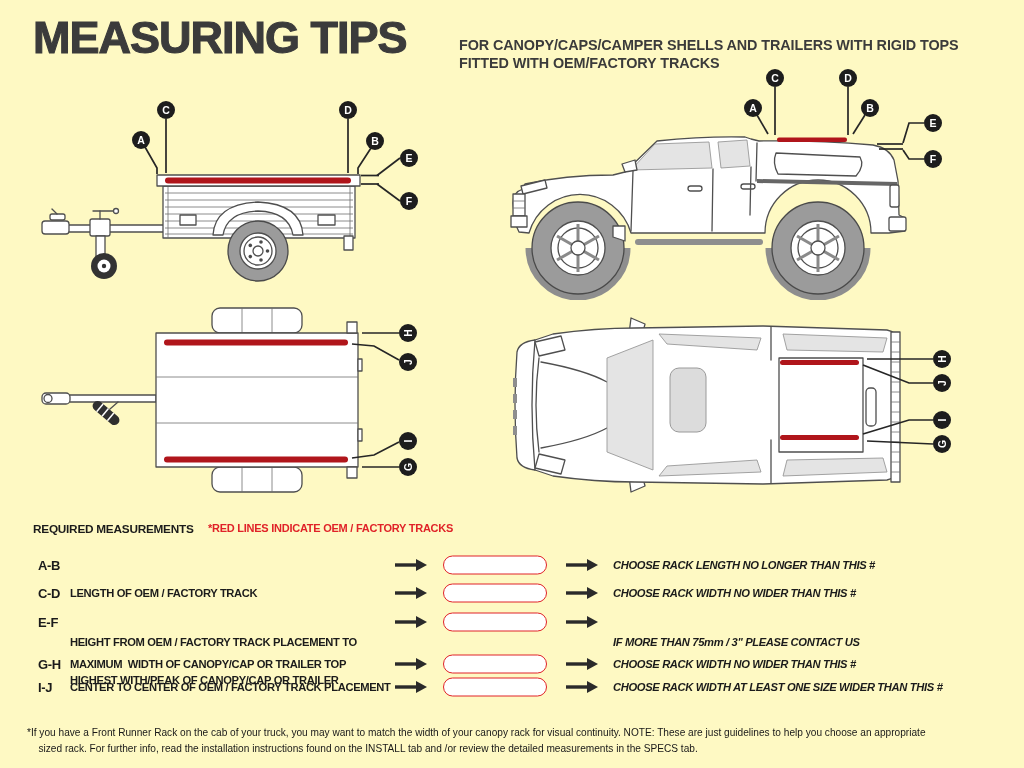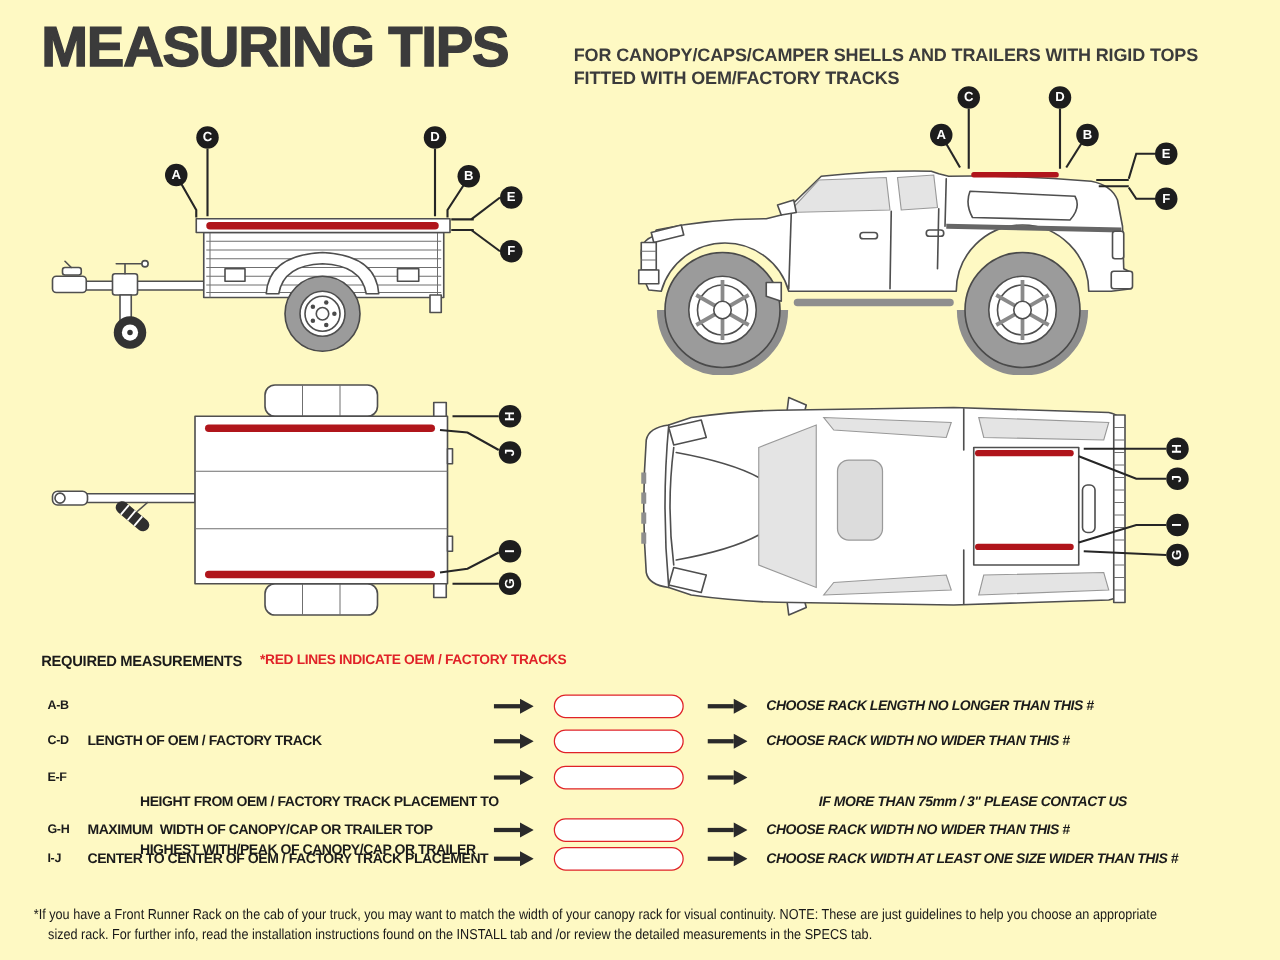--- a/index.html
+++ b/index.html
@@ -33,28 +33,28 @@
   .leader{stroke:#262626;stroke-width:1.7;fill:none;}
   .badge circle{fill:var(--badge);}
   .badge text{fill:#fff;font-family:"Liberation Sans",sans-serif;font-weight:700;font-size:10.5px;
               text-anchor:middle;dominant-baseline:central;}
   
   .legend-heading{position:absolute;left:33px;top:522px;font-size:11.8px;font-weight:700;letter-spacing:-.25px;color:#1b1b1b;}
   .legend-note{position:absolute;left:208px;top:522px;font-size:11px;font-weight:700;letter-spacing:-.25px;color:var(--accent-red);}
   
   .mrow{position:absolute;left:0;right:0;height:20px;}
   .mrow>*{position:absolute;top:50%;transform:translateY(-50%);}
-  .mid{left:38px;font-size:10px;font-weight:700;letter-spacing:-.3px;color:#1b1b1b;}
+  .mid{left:38px;font-size:13px;font-weight:700;letter-spacing:-.3px;color:#1b1b1b;}
   .mdesc{left:70px;font-size:11.2px;font-weight:700;letter-spacing:-.35px;color:#1b1b1b;white-space:pre;}
   .mres{left:613px;font-size:11.2px;font-weight:700;letter-spacing:-.35px;color:#1b1b1b;white-space:pre;font-style:italic;}
   .arr{width:32px;height:13px;display:block;}
   .arr1{left:395px;}
   .arr2{left:566px;}
   .pill{left:443px;width:104px;height:19px;border:1.7px solid var(--accent-red);border-radius:10.5px;background:#fff;}
-  .two-line{top:0;transform:none;margin-left:42px;}
+  .two-line{top:0;transform:none;}
   .two-line span{display:block;line-height:13.6px;}
   
   .footnote{position:absolute;left:27px;top:725px;width:1135px;font-size:11.5px;line-height:15.5px;
             color:#181818;transform:scaleX(.88);transform-origin:0 0;}
   .footnote .l2{padding-left:13px;display:block;}
 </style>
 </head>
 <body>
 
 <div class="page">

